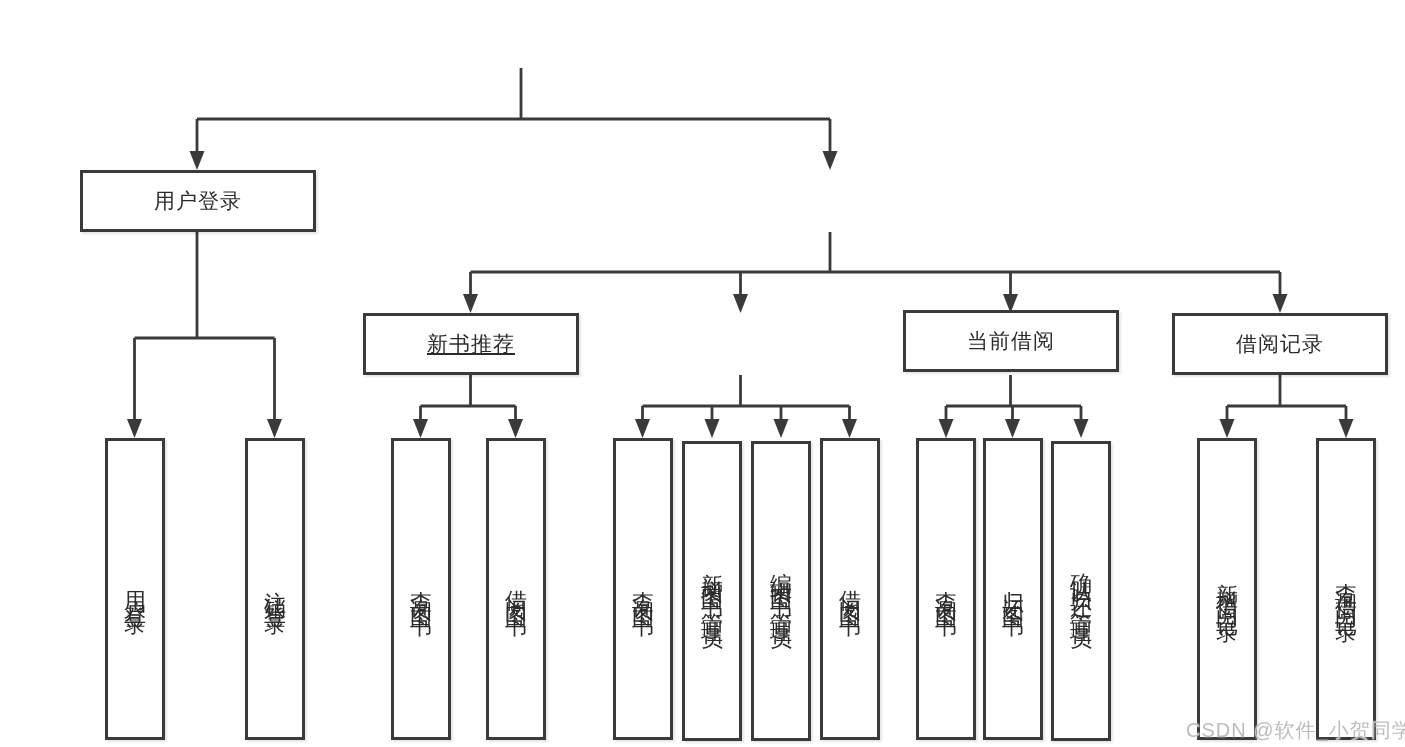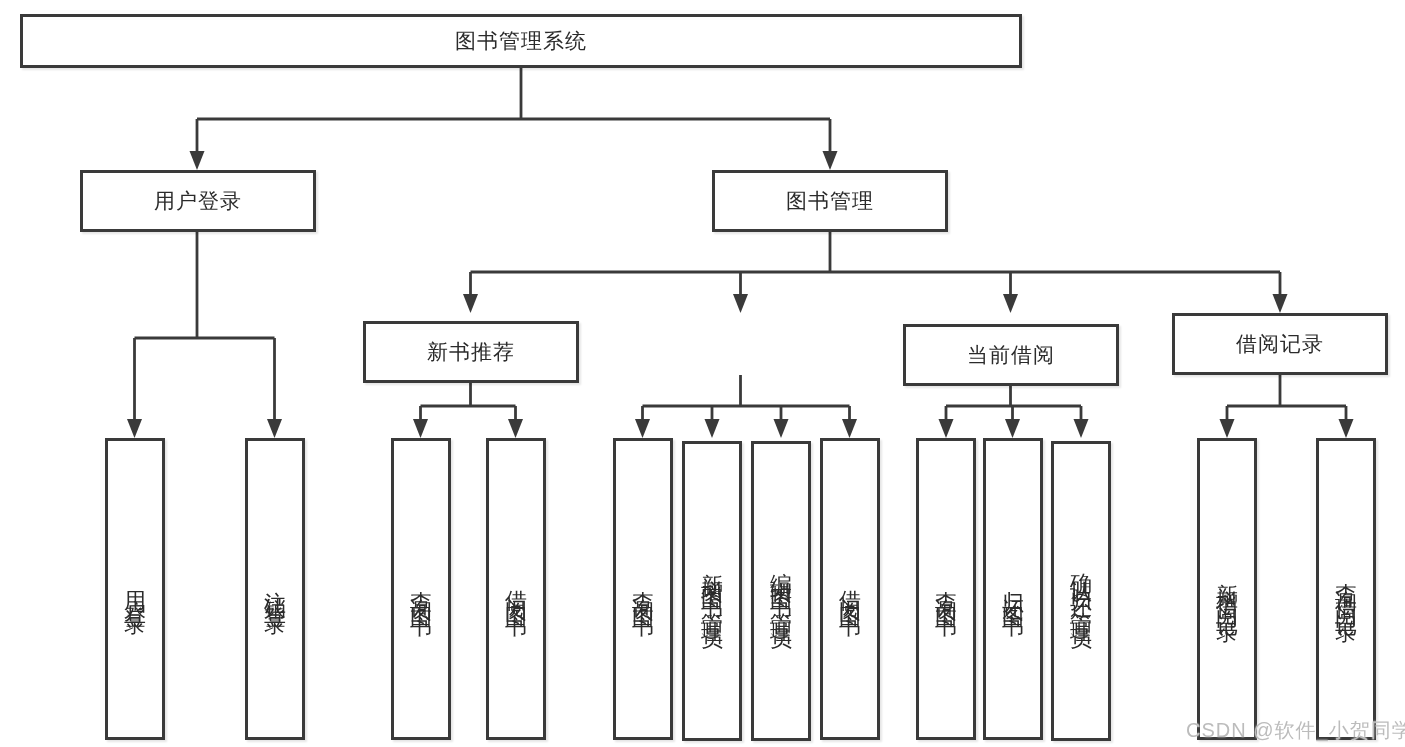--- a/index.html
+++ b/index.html
@@ -94,35 +94,29 @@
       <line x1="1012.5" y1="406" x2="1012.5" y2="424" stroke="#3a3a3a" stroke-width="2.8"></line>
       <polygon points="1005,419 1020,419 1012.5,438" fill="#3a3a3a"></polygon>
       <line x1="1081" y1="406" x2="1081" y2="424" stroke="#3a3a3a" stroke-width="2.8"></line>
       <polygon points="1073.5,419 1088.5,419 1081,438" fill="#3a3a3a"></polygon>
       <line x1="1227" y1="406" x2="1227" y2="424" stroke="#3a3a3a" stroke-width="2.8"></line>
       <polygon points="1219.5,419 1234.5,419 1227,438" fill="#3a3a3a"></polygon>
       <line x1="1346" y1="406" x2="1346" y2="424" stroke="#3a3a3a" stroke-width="2.8"></line>
       <polygon points="1338.5,419 1353.5,419 1346,438" fill="#3a3a3a"></polygon>
     </svg>
 
-  <div class="node h-node root" style="left:20px;top:14px;width:1002px;height:54px;">
-    <span>图书管理系统</span>
-  </div>
 
   <div class="node h-node" style="left:80px;top:170px;width:236px;height:62px;">
     <span>用户登录</span>
   </div>
-  <div class="node h-node" style="left:712px;top:170px;width:236px;height:62px;">
-    <span>图书管理</span>
-  </div>
 
-  <div class="node h-node" style="left:363px;top:321px;width:216px;height:62px;">
+  <div class="node h-node" style="left:363px;top:313px;width:216px;height:62px;text-decoration:underline;">
     <span>新书推荐</span>
   </div>
-  <div class="node h-node" style="left:903px;top:324px;width:216px;height:62px;">
+  <div class="node h-node" style="left:903px;top:310px;width:216px;height:62px;">
     <span>当前借阅</span>
   </div>
   <div class="node h-node" style="left:1172px;top:313px;width:216px;height:62px;">
     <span>借阅记录</span>
   </div>
 
   <div class="node v-node" style="left:105px;top:438px;width:60px;height:302px;">
     <span>用户登录</span>
   </div>
   <div class="node v-node" style="left:245px;top:438px;width:60px;height:302px;">

